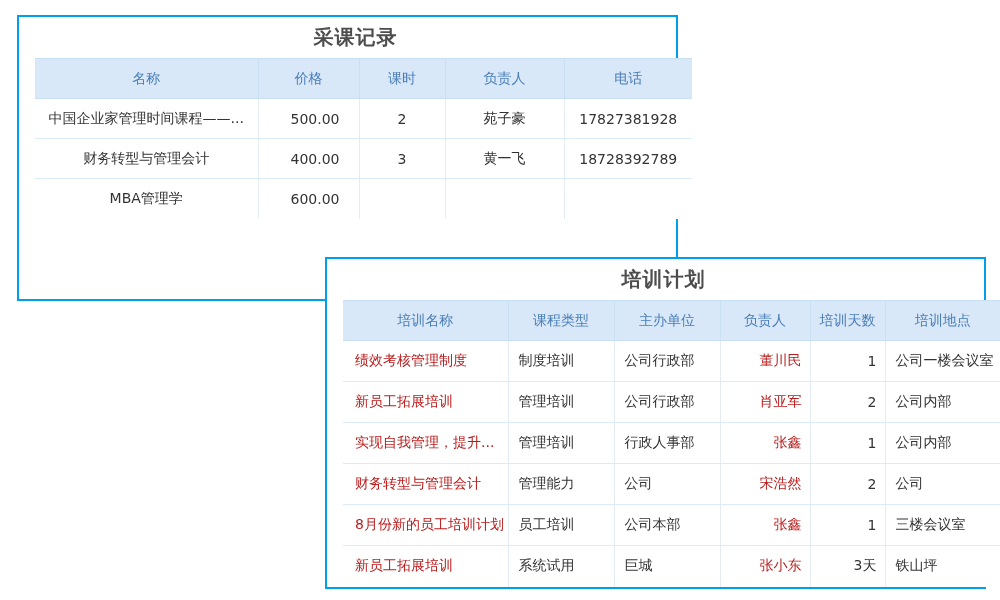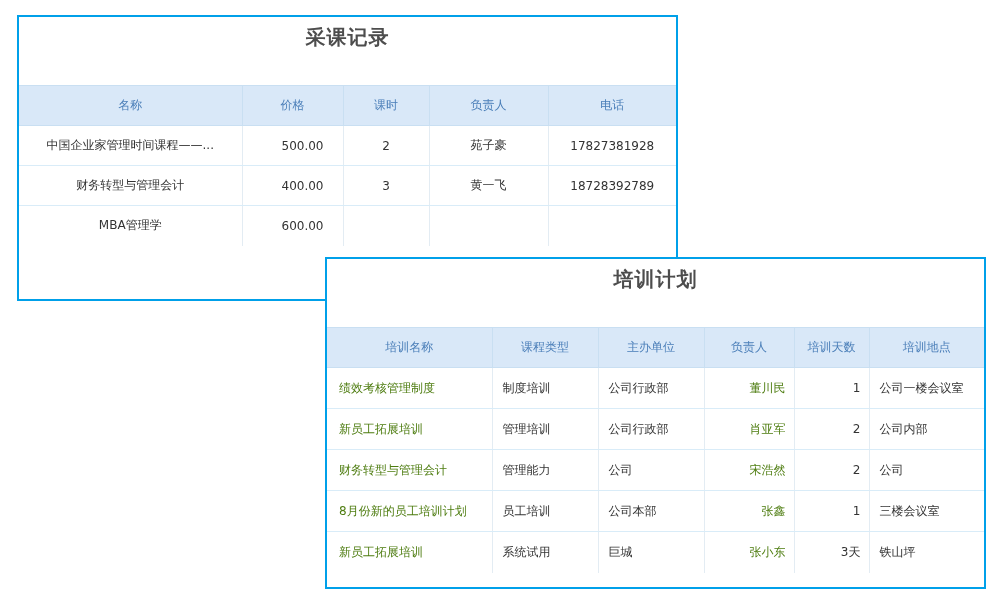--- a/index.html
+++ b/index.html
@@ -8,38 +8,38 @@
     background: #ffffff;
     font-family: "DejaVu Sans", "Liberation Sans", sans-serif;
     position: relative;
     overflow: hidden;
   }
   .panel {
     position: absolute;
     background: #ffffff;
     border: 2px solid #00a0e9;
     box-sizing: border-box;
+    padding-left: 16px;
   }
   #purchase-panel { left: 17px; top: 15px; width: 661px; height: 286px; z-index: 1; }
   #training-panel { left: 325px; top: 257px; width: 661px; height: 332px; z-index: 2; }
 
   .panel-title {
     height: 41px;
     display: flex; align-items: center; justify-content: center;
     font-size: 20px; font-weight: bold;
     color: #4d4d4d;
     letter-spacing: 1px;
   }
   table {
     width: 100%;
     border-collapse: collapse;
     table-layout: fixed;
-    font-size: 12px;
+    font-size: 14px;
     color: #333333;
-    margin-top: 27px;
   }
   th {
     background: #d9e8f8;
     color: #4a7eb8;
     font-weight: normal;
     height: 40px;
     text-align: center;
     border: 1px solid #c9dff2;
     padding: 0 6px;
     box-sizing: border-box;
@@ -67,21 +67,21 @@
   
   #purchase-table td:nth-child(2) { text-align: right; padding-right: 19px; }
 
   
   #training-table td:nth-child(1) { text-align: left; padding-left: 12px; }
   #training-table td:nth-child(2),
   #training-table td:nth-child(3),
   #training-table td:nth-child(6) { text-align: left; padding-left: 10px; }
 
   .link {
-    color: #4d7c0f;
+    color: #b91c1c;
     cursor: pointer;
   }
 </style>
 </head>
 <body>
 
 <div class="panel" id="purchase-panel">
   <div class="panel-title">采课记录</div>
   <table id="purchase-table">
     <colgroup>
@@ -158,20 +158,28 @@
       </tr>
       <tr>
         <td><span class="link">新员工拓展培训</span></td>
         <td>管理培训</td>
         <td>公司行政部</td>
         <td><span class="link">肖亚军</span></td>
         <td>2</td>
         <td>公司内部</td>
       </tr>
       <tr>
+        <td><span class="link">实现自我管理，提升...</span></td>
+        <td>管理培训</td>
+        <td>行政人事部</td>
+        <td><span class="link">张鑫</span></td>
+        <td>1</td>
+        <td>公司内部</td>
+      </tr>
+      <tr>
         <td><span class="link">财务转型与管理会计</span></td>
         <td>管理能力</td>
         <td>公司</td>
         <td><span class="link">宋浩然</span></td>
         <td>2</td>
         <td>公司</td>
       </tr>
       <tr>
         <td><span class="link">8月份新的员工培训计划</span></td>
         <td>员工培训</td>

